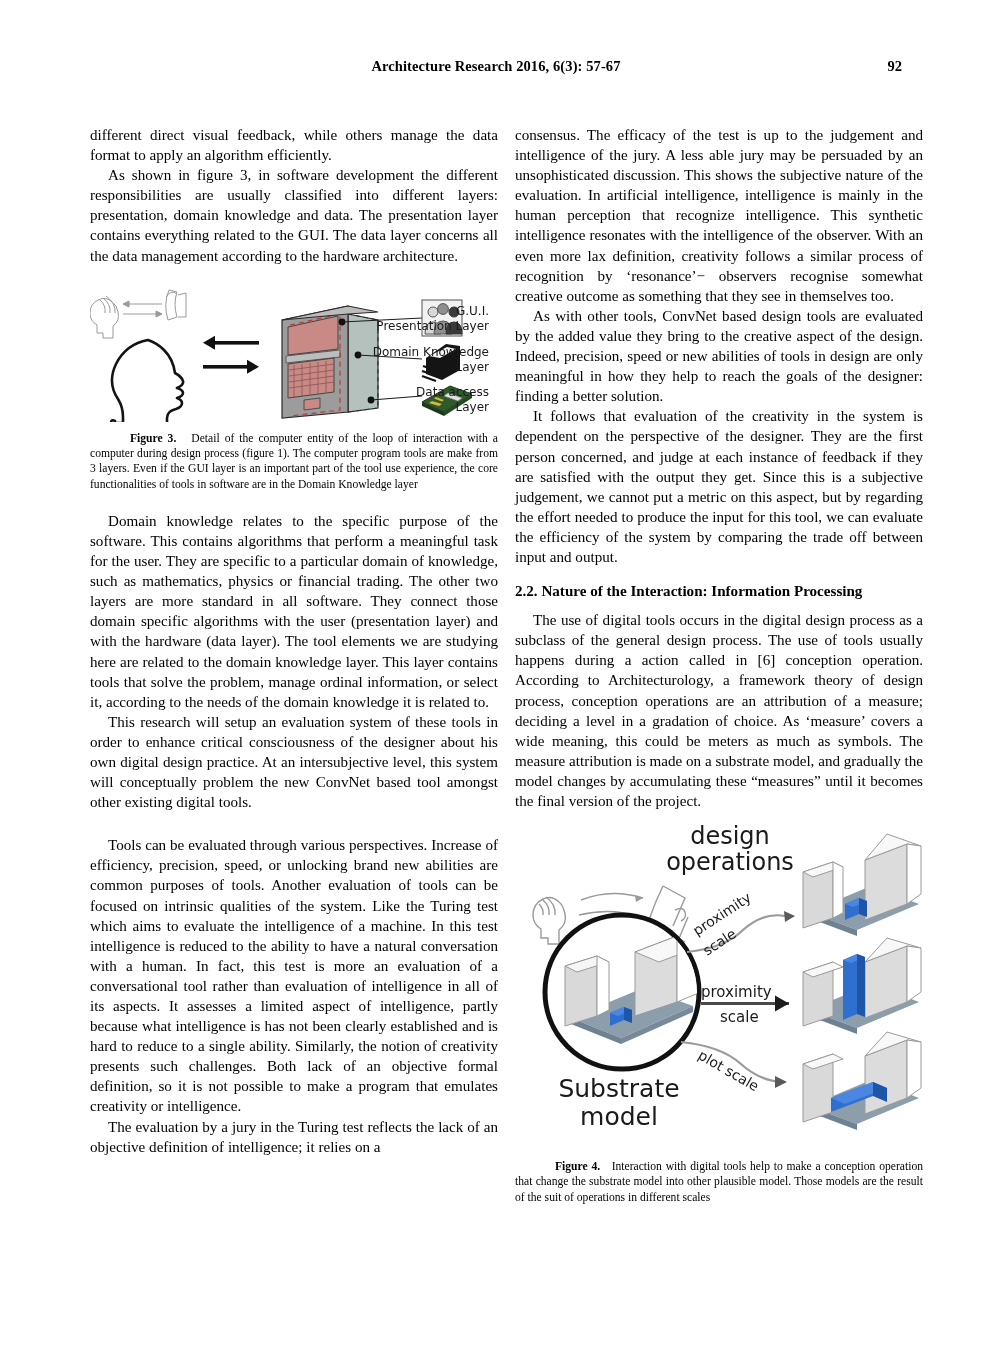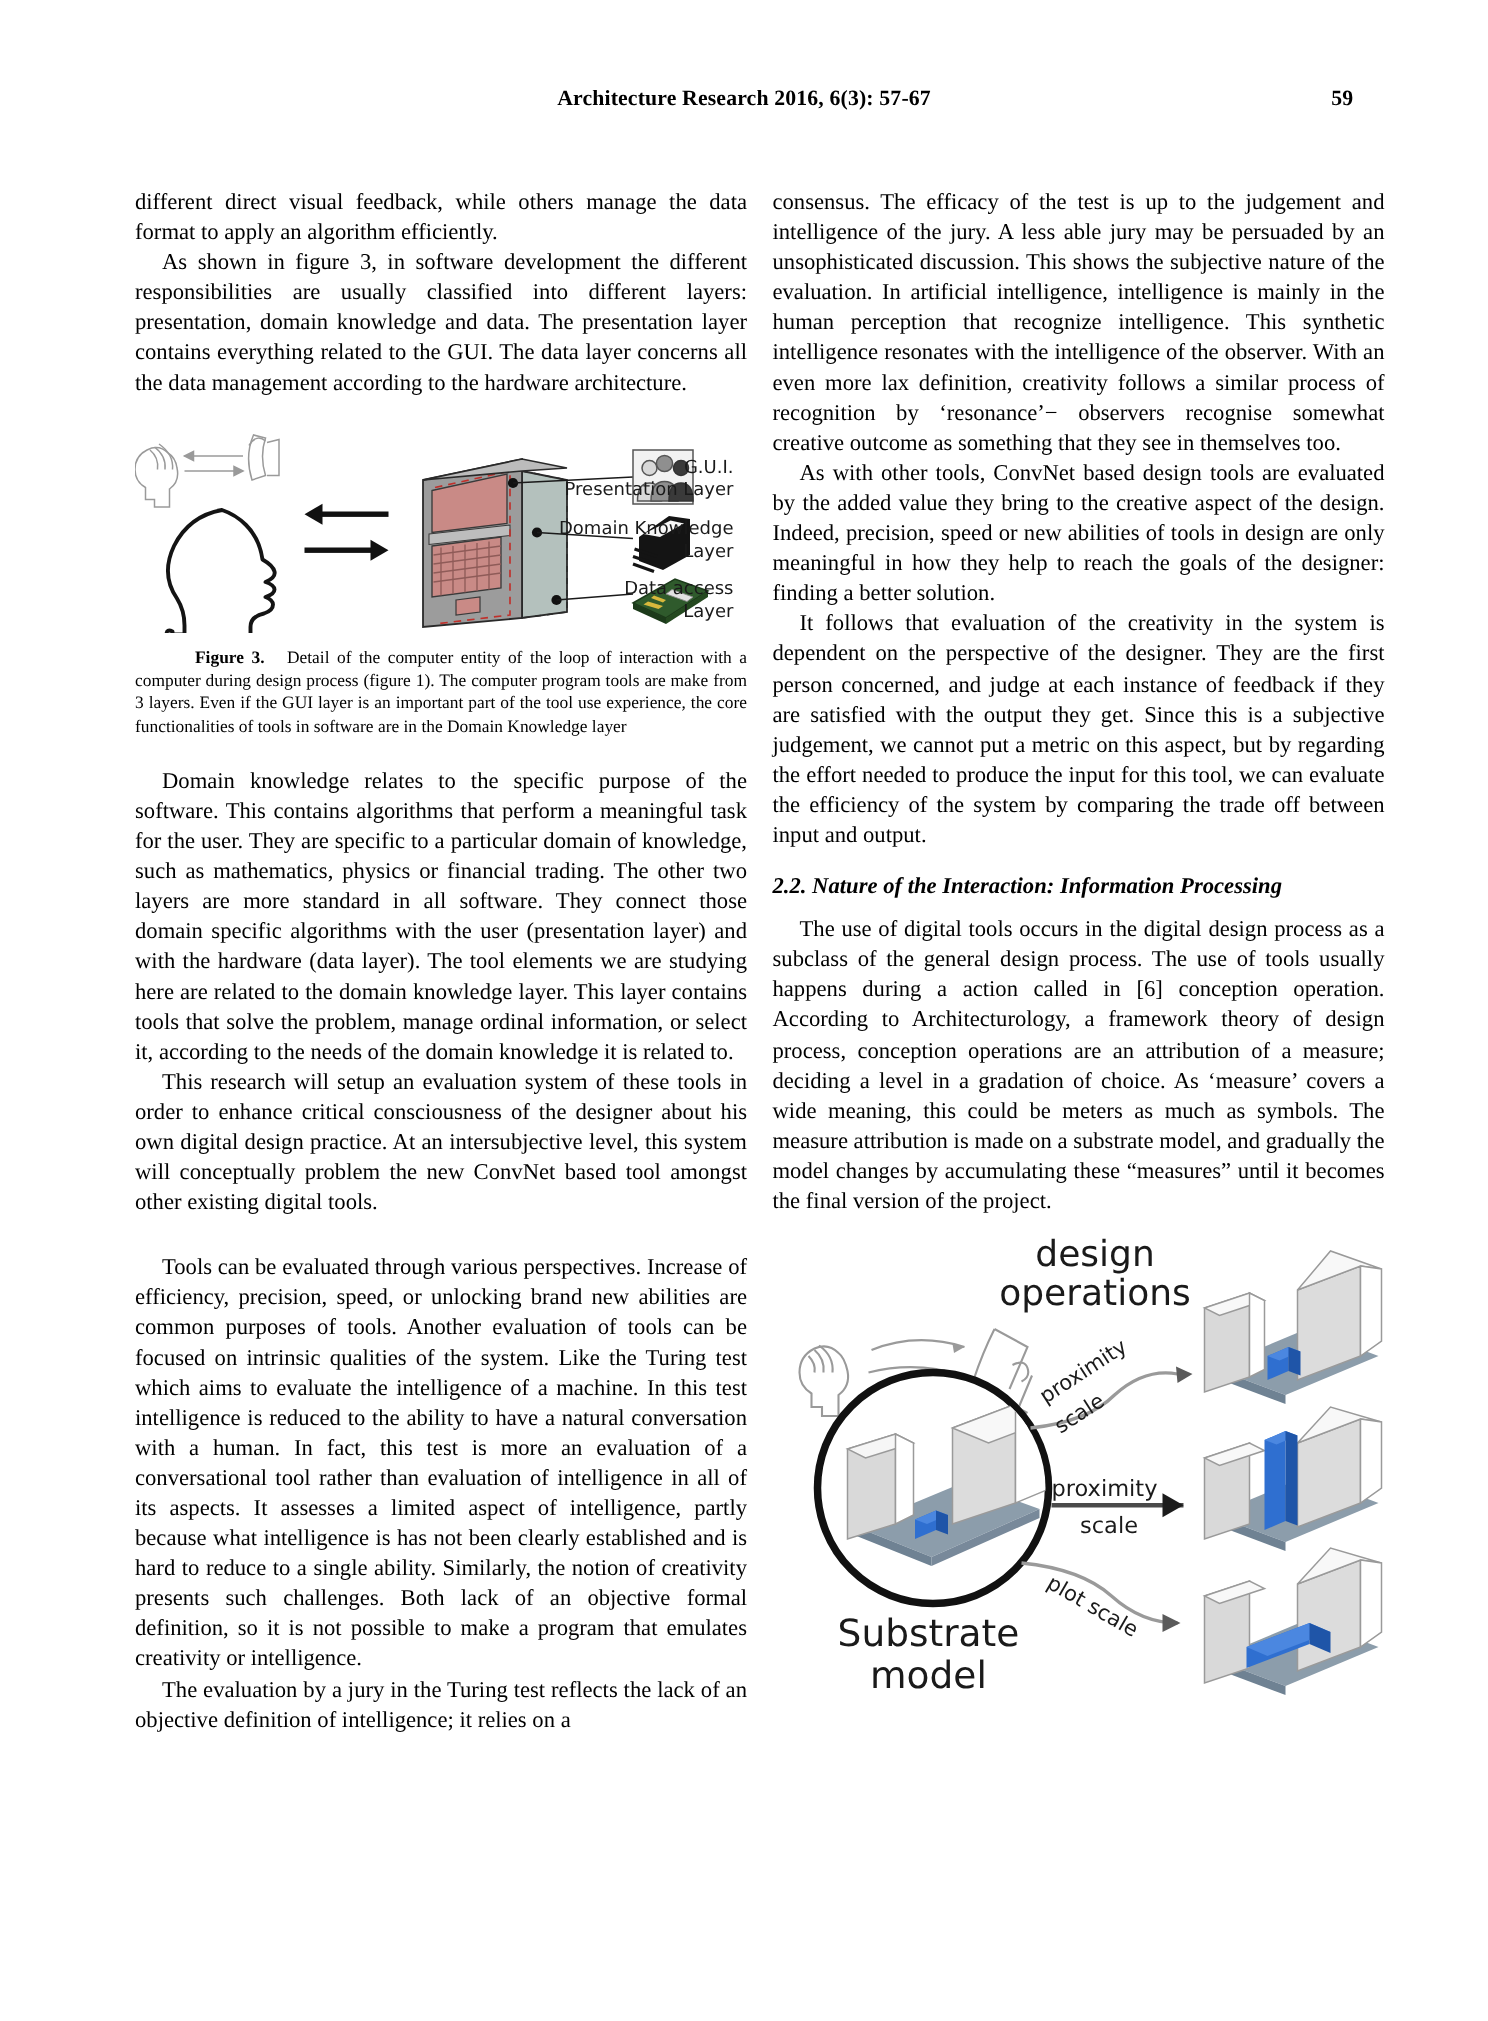--- a/index.html
+++ b/index.html
@@ -64,21 +64,20 @@
     hyphens: none;
   }
   p.body.noindent { text-indent: 0; }
 
   h3.sec {
     margin: 0;
     font-size: 15.1px;
     line-height: 20.1px;
     font-weight: normal;
     text-align: left;
-    font-style: italic;
   }
   h3.sec.bold { font-weight: bold; }
 
   .gap-sm { height: 9px; }
   .gap-md { height: 14px; }
   .gap-lg { height: 19px; }
 
   
   .caption {
     margin: 0;
@@ -110,21 +109,21 @@
     fill: #1a1a1a;
   }
 </style>
 </head>
 <body>
 
 <div class="page">
 
   <div class="runhead">
     <div class="runhead-title">Architecture Research 2016, 6(3): 57-67</div>
-    <div class="runhead-page">59</div>
+    <div class="runhead-page">92</div>
   </div>
 
   <div class="col col-left">
 
     <p class="body noindent">different direct visual feedback, while others manage the data format to apply an algorithm efficiently.</p>
     <p class="body">As shown in figure 3, in software development the different responsibilities are usually classified into different layers: presentation, domain knowledge and data. The presentation layer contains everything related to the GUI. The data layer concerns all the data management according to the hardware architecture.</p>
 
     <div class="gap-md"></div>
 
     <div class="fig3">
@@ -404,15 +403,16 @@
           <polygon points="392,220 406,222 406,268 392,278" fill="#ffffff" stroke="#9a9a9a" stroke-width="1"></polygon>
           <polygon points="316,278 358,262 358,276 316,292" fill="#2f6fd0"></polygon>
           <polygon points="316,278 358,262 372,268 330,284" fill="#4b87e0"></polygon>
           <polygon points="358,262 372,268 372,282 358,276" fill="#1f55a8"></polygon>
         </g>
       </svg>
     </div>
 
     <div class="gap-sm"></div>
 
+    <p class="caption"><span class="lbl">Figure 4.</span>&nbsp;&nbsp; <span>Interaction with digital tools help to make a conception operation that change the substrate model into other plausible model. Those models are the result of the suit of operations in different scales</span></p>
   </div>
 
 </div>
 
 </body></html>

